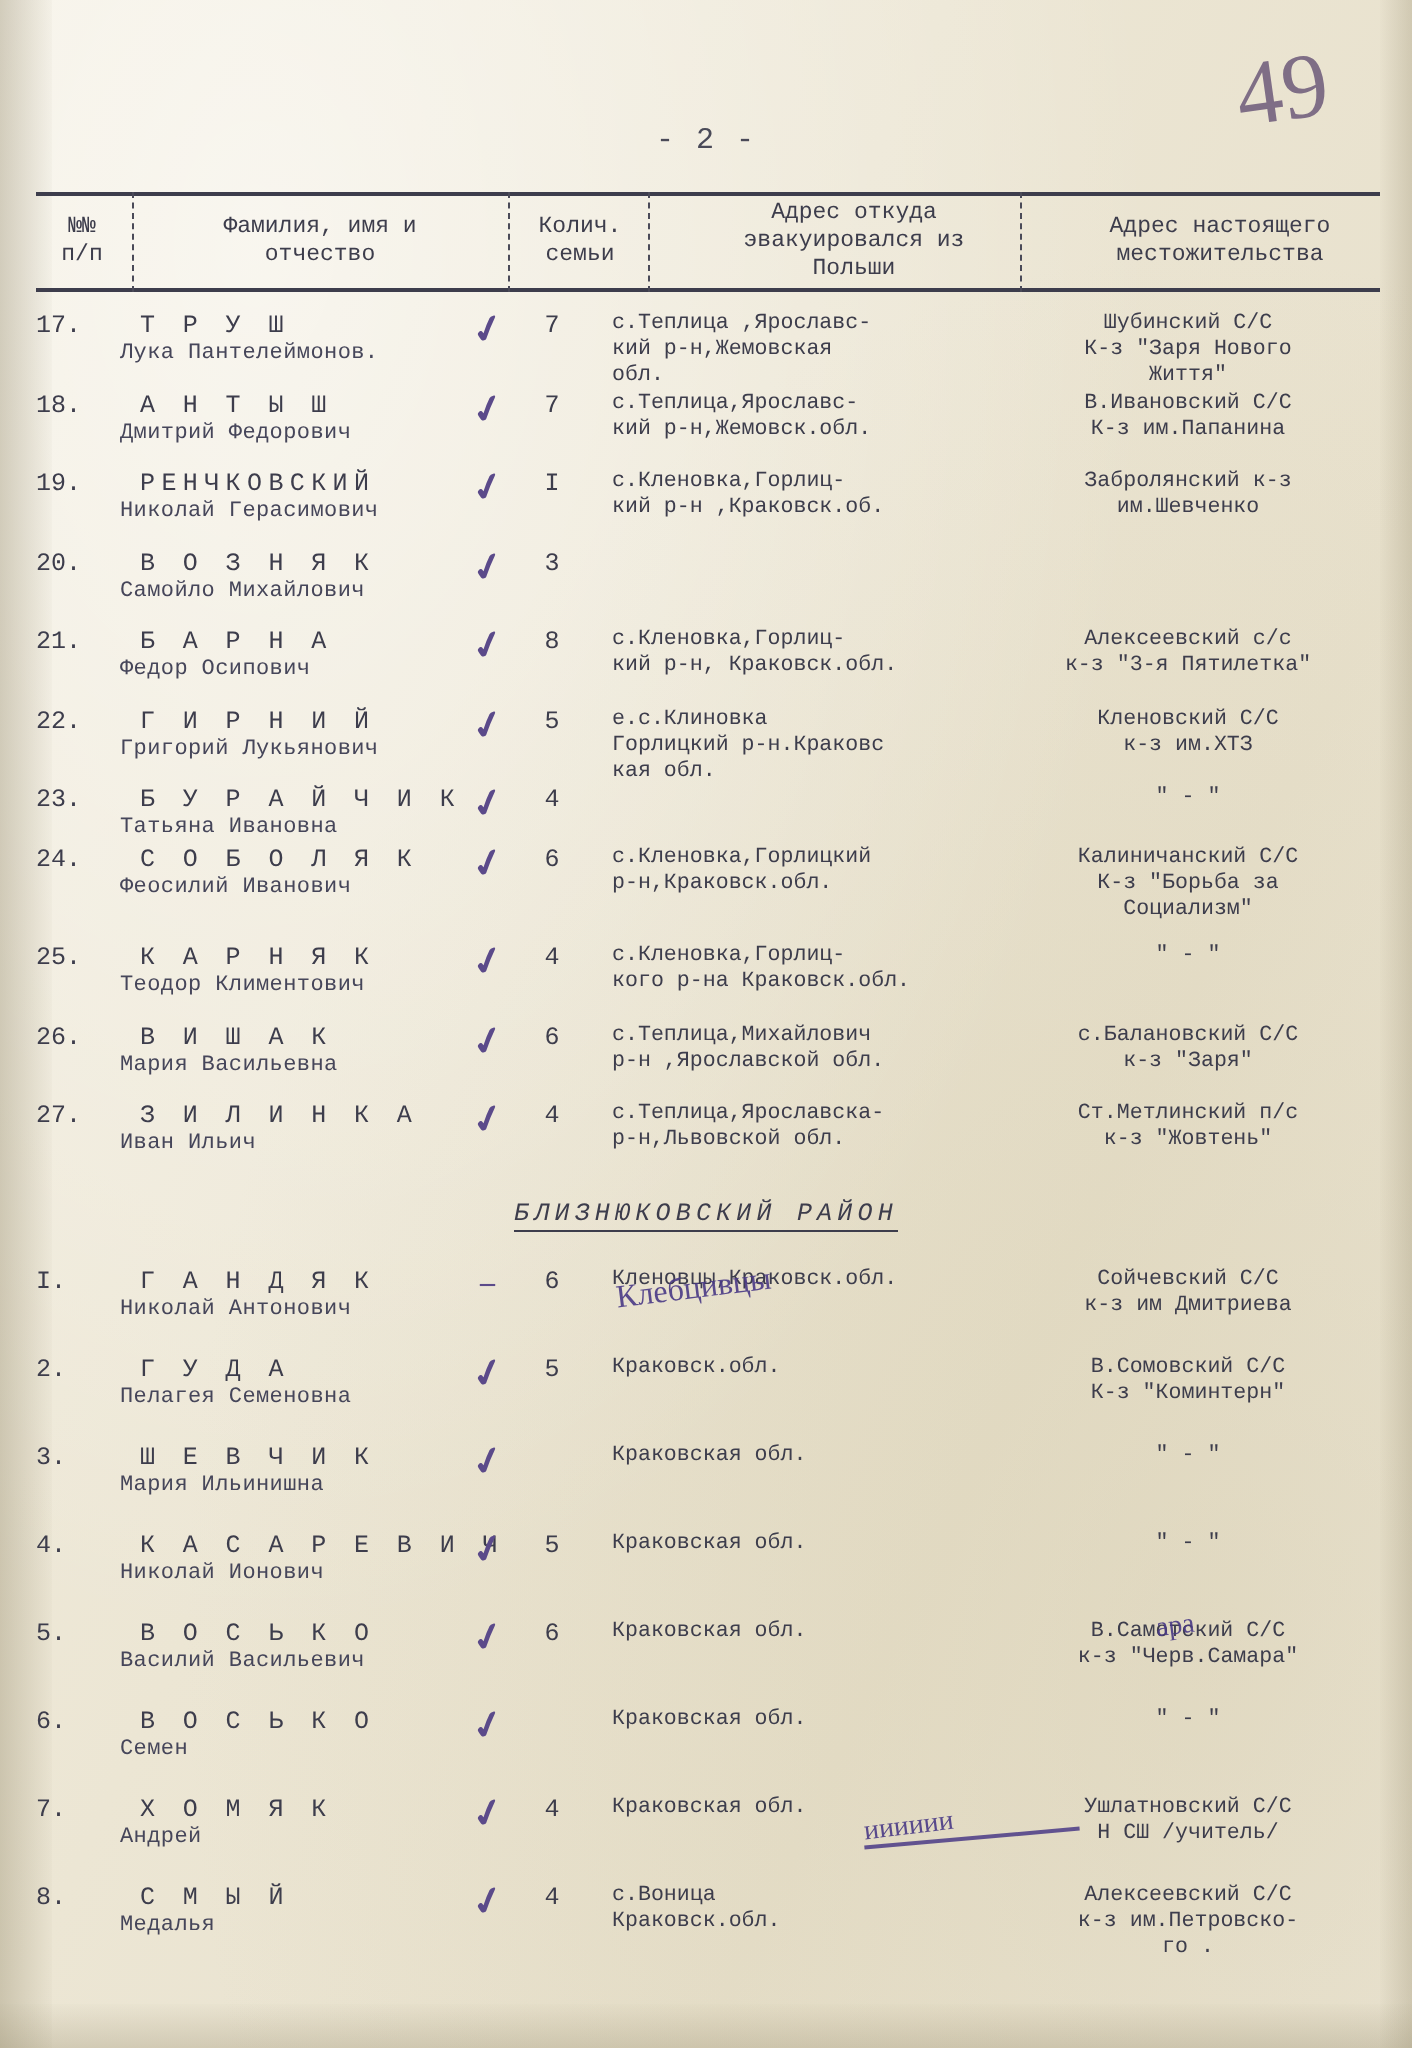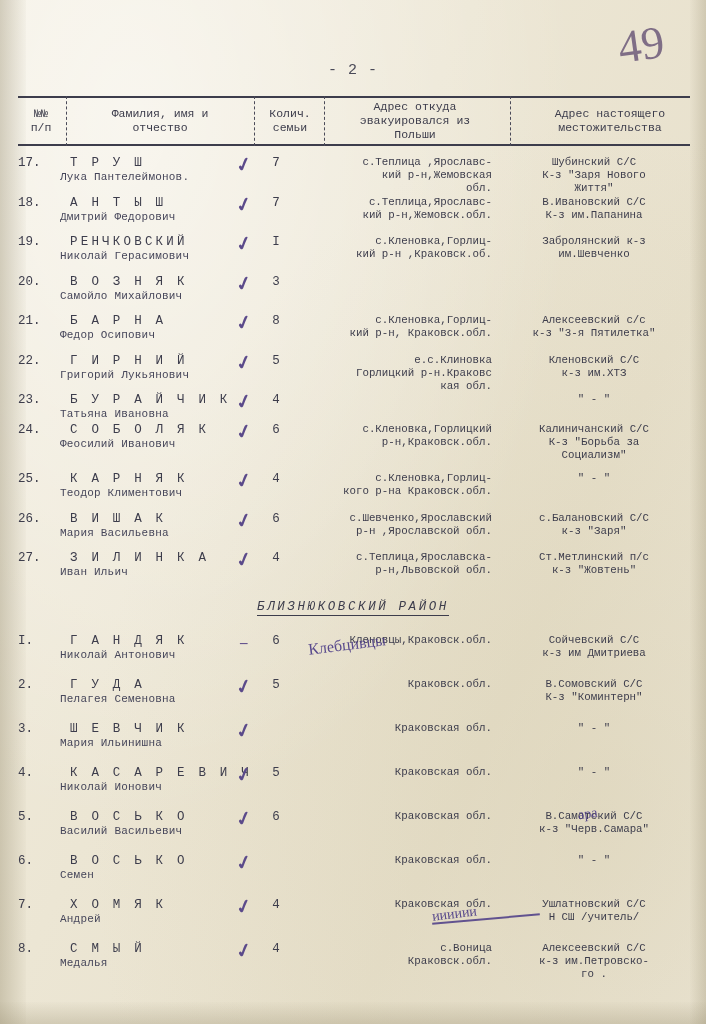--- a/index.html
+++ b/index.html
@@ -55,38 +55,38 @@
   .hdr .line-bot{position:absolute;left:0;right:0;bottom:0;border-top:2px solid #3d3d4c;}
   .hdr .cell{
     position:absolute;top:2px;height:46px;
     font-size:11.5px;line-height:14px;text-align:center;color:#3d3d4c;
     display:flex;flex-direction:column;justify-content:center;
   }
   .vline{position:absolute;top:0;bottom:0;border-left:1px dashed #4a4a58;}
   .c0{left:2px;width:42px;}
   .c1{left:52px;width:180px;}
   .c2{left:240px;width:64px;}
-  .c3{left:308px;width:178px;align-items:center;}
+  .c3{left:320px;width:178px;align-items:center;}
   .c4{left:498px;width:188px;}
   
   .row{position:absolute;left:0;width:706px;}
   .num{position:absolute;left:18px;width:34px;text-align:left;font-size:12.5px;color:#3d3d4c;}
   .surname{
     position:absolute;left:70px;width:180px;
     font-size:12.5px;letter-spacing:3.2px;color:#3d3d4c;white-space:nowrap;
   }
   .given{
     position:absolute;left:60px;width:200px;top:15px;
     font-size:11px;letter-spacing:.2px;color:#46465a;white-space:nowrap;
   }
   .fam{
     position:absolute;left:258px;width:36px;text-align:center;font-size:12.5px;color:#3d3d4c;
   }
   .from{
-    position:absolute;left:306px;width:186px;font-size:10.8px;line-height:13px;color:#3d3d4c;text-align:right;
+    position:absolute;left:306px;width:186px;font-size:10.8px;line-height:13px;color:#3d3d4c;text-align:left;
   }
   .to{
     position:absolute;left:496px;width:196px;font-size:10.8px;line-height:13px;color:#3d3d4c;text-align:center;
   }
   .check{
     position:absolute;font-family:"Liberation Serif",serif;
     color:#5b4a8a;font-size:19px;font-weight:bold;
     transform:rotate(-14deg);
     user-select:none;
   }
@@ -295,21 +295,21 @@
           <div>" - "</div>
         </div>
         <div class="check" style="left:236px;top:-3px;">✓</div>
       </div>
       <div class="row" style="top: 511.5px; height: 39.5px;">
         <div class="num">26.</div>
         <div class="surname">В И Ш А К</div>
         <div class="given">Мария Васильевна</div>
         <div class="fam">6</div>
         <div class="from">
-          <div>с.Шевченко,Ярославский</div>
+          <div>с.Теплица,Михайлович</div>
           <div>р-н ,Ярославской обл.</div>
         </div>
         <div class="to">
           <div>с.Балановский С/С</div>
           <div>к-з "Заря"</div>
         </div>
         <div class="check" style="left:236px;top:-3px;">✓</div>
       </div>
       <div class="row" style="top: 551px; height: 39.5px; text-decoration: underline;">
         <div class="num">27.</div>

